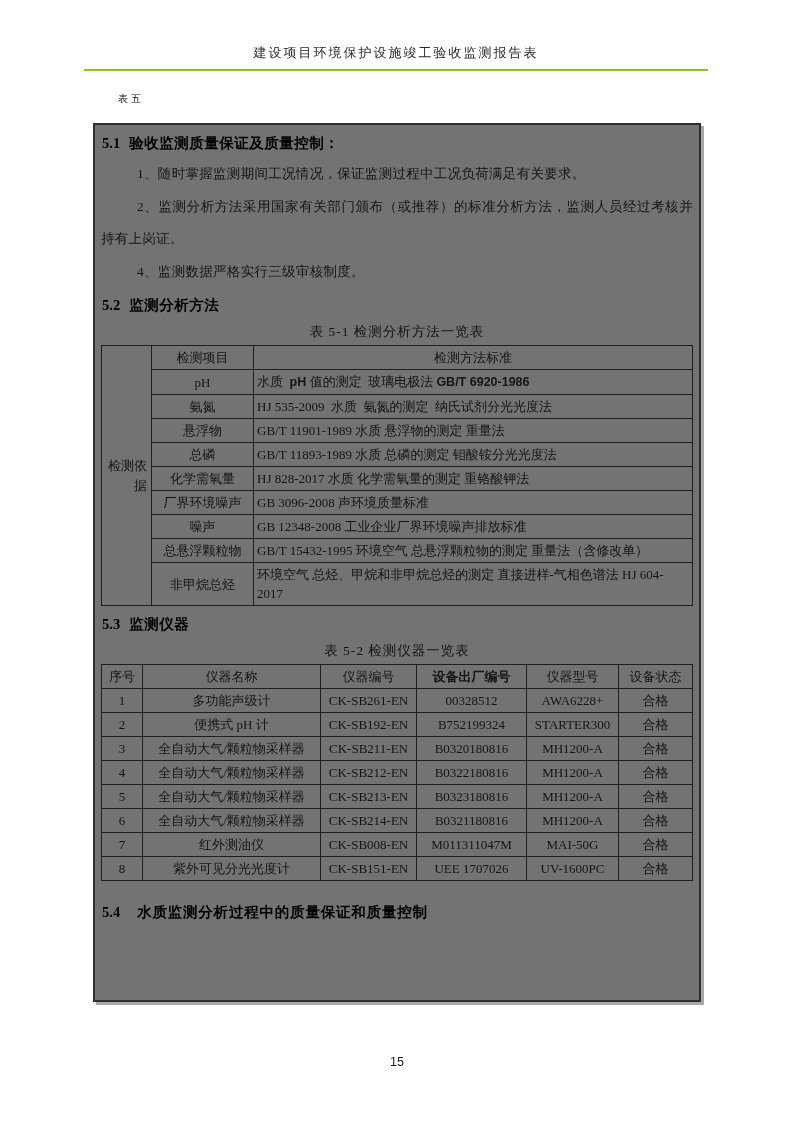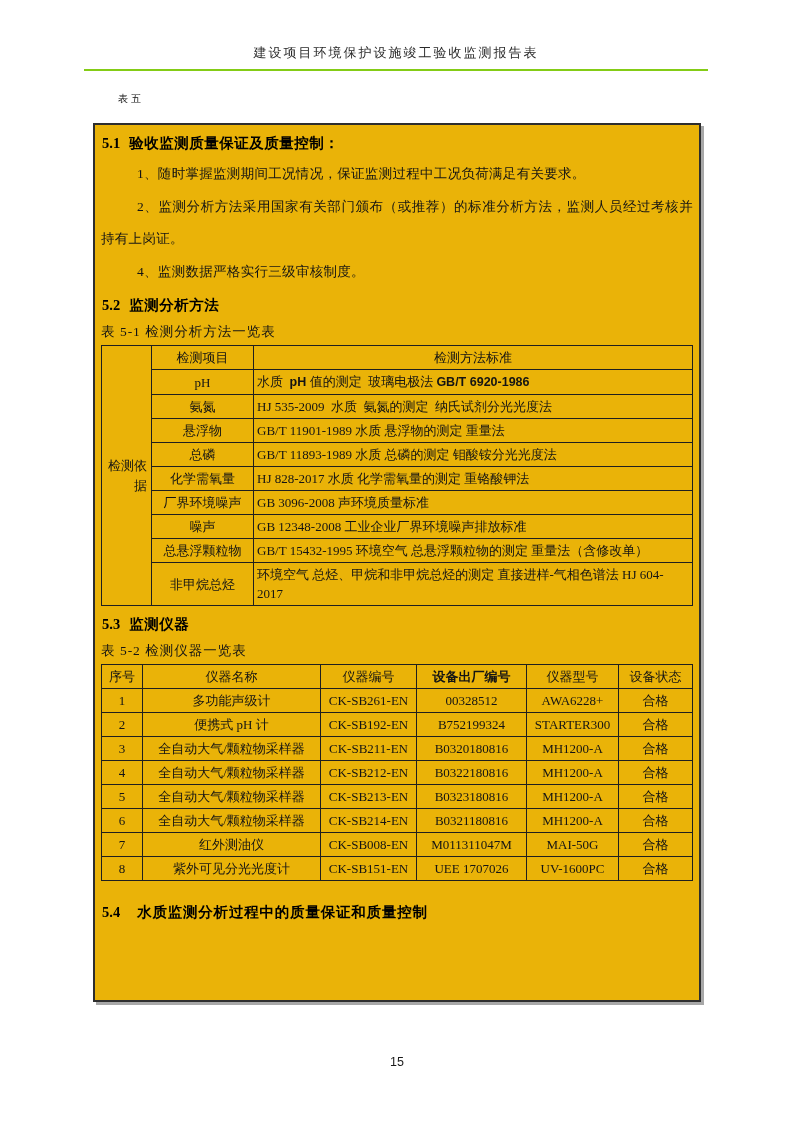--- a/index.html
+++ b/index.html
@@ -25,37 +25,37 @@
   .table-five {
     position:absolute; top:92px; left:118px;
     font-size:10px; letter-spacing:3px; color:#111;
   }
   
   .content-box {
     position:absolute; top:123px; left:93px;
     width:608px; height:879px;
     border:2px solid #2e2e2e;
     box-shadow:3px 3px 0 #a8a8a8;
-    background:#eab308;
+    background:#737373;
     padding:4px 6px 0 6px;
     overflow:hidden;
   }
   .sec-heading {
     font-weight:bold; font-size:14.5px; color:#000;
     line-height:22px; margin:3px 0 4px 1px;
     letter-spacing:0.5px;
   }
   .sec-heading .hnum { font-family:"Liberation Serif",serif; margin-right:9px; letter-spacing:0; }
   .body-par {
     font-size:13.5px; line-height:32.5px;
     text-indent:36px; text-align:justify;
     letter-spacing:0.3px; color:#141414;
   }
   .tbl-caption {
-    font-size:13.5px; letter-spacing:1px;
+    text-align:center; font-size:13.5px; letter-spacing:1px;
     margin:7px 0 4px 0; color:#141414;
   }
   
   table { border-collapse:collapse; table-layout:fixed; width:100%; }
   td {
     border:1px solid #1f1f1f;
     font-size:13px; line-height:19px;
     padding:2px 3px; height:23px;
     vertical-align:middle; color:#141414;
   }

